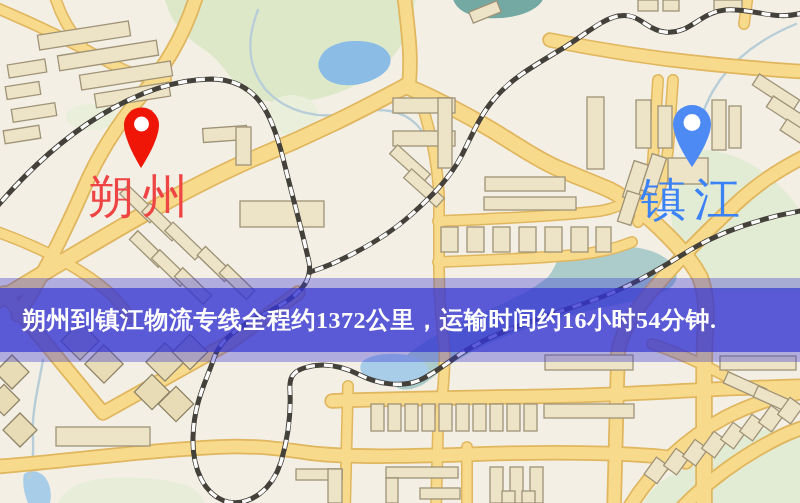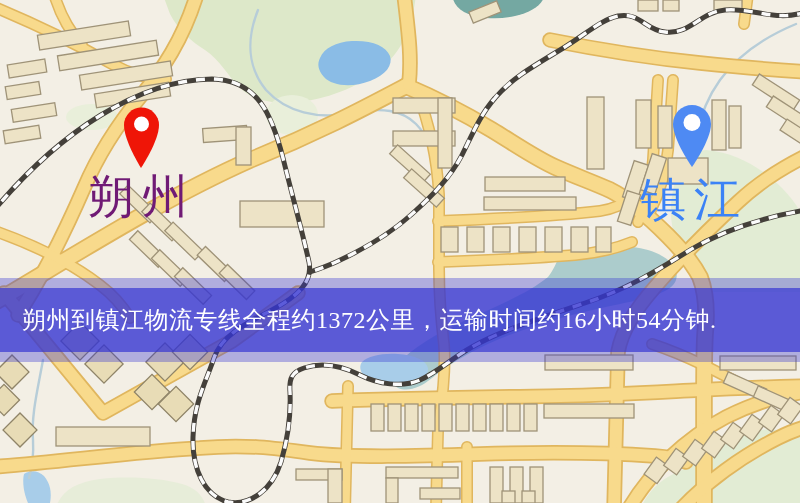--- a/index.html
+++ b/index.html
@@ -279,22 +279,22 @@
   <svg class="pin" style="left:121px;top:105px;" width="40" height="63" viewBox="0 0 40 63">
     <path d="M20 63 C20 63 3 36 3 20 A17.5 17.5 0 1 1 38 20 C38 36 20 63 20 63 Z" fill="#ef1507"></path>
     <circle cx="20.5" cy="19" r="7.5" fill="#ffffff"></circle>
   </svg>
 
   <svg class="pin" style="left:671px;top:103px;" width="42" height="64" viewBox="0 0 42 64">
     <path d="M21 64 C21 64 2 37 2 21 A19 19 0 1 1 40 21 C40 37 21 64 21 64 Z" fill="#4e8af3"></path>
     <circle cx="21" cy="19.5" r="8.5" fill="#ffffff"></circle>
   </svg>
 
-  <div class="city-label" style="left:88px;top:174px;color:#701a75;">朔州</div>
+  <div class="city-label" style="left:88px;top:174px;color:#ef4444;">朔州</div>
   <div class="city-label" style="left:640px;top:177px;color:#3b82f6;">镇江</div>
 
   <div class="banner-outer" style="top:278px;background:rgba(52,53,210,0.35);"></div>
   <div class="banner-outer" style="top:352px;background:rgba(52,53,210,0.35);"></div>
-  <div class="banner" style="background:rgba(52,53,210,0.8);">
+  <div class="banner" style="background:rgba(52,53,210,0.8);font-weight:bold;">
     <span>朔州到镇江物流专线全程约1372公里，运输时间约16小时54分钟.</span>
   </div>
 
 </div>
 
 </body></html>

